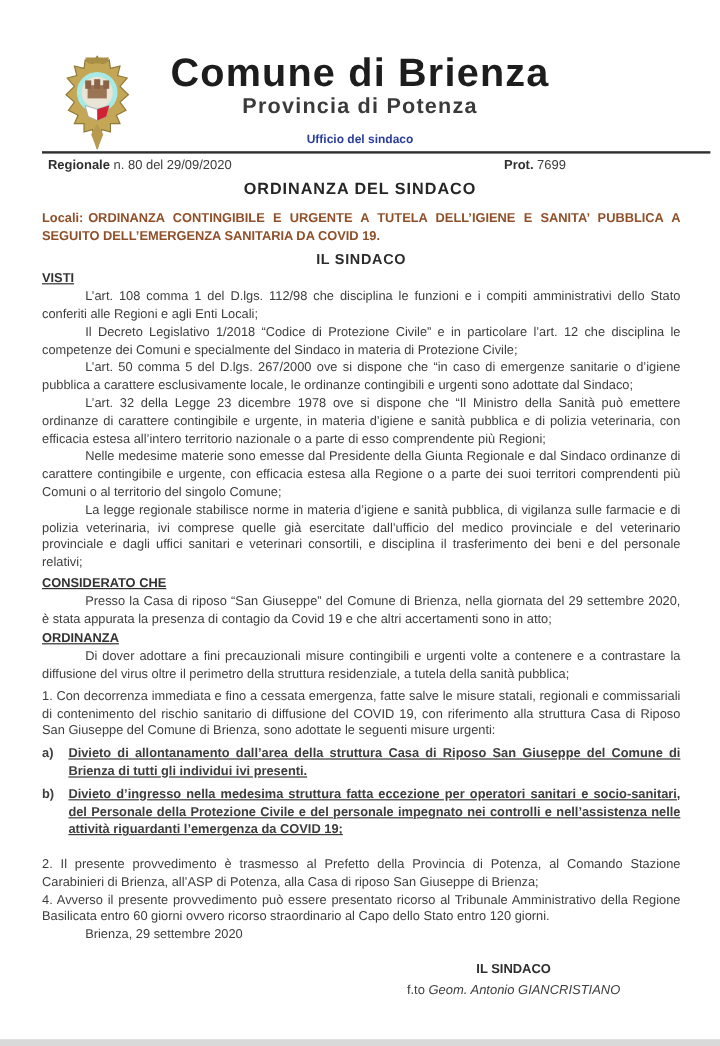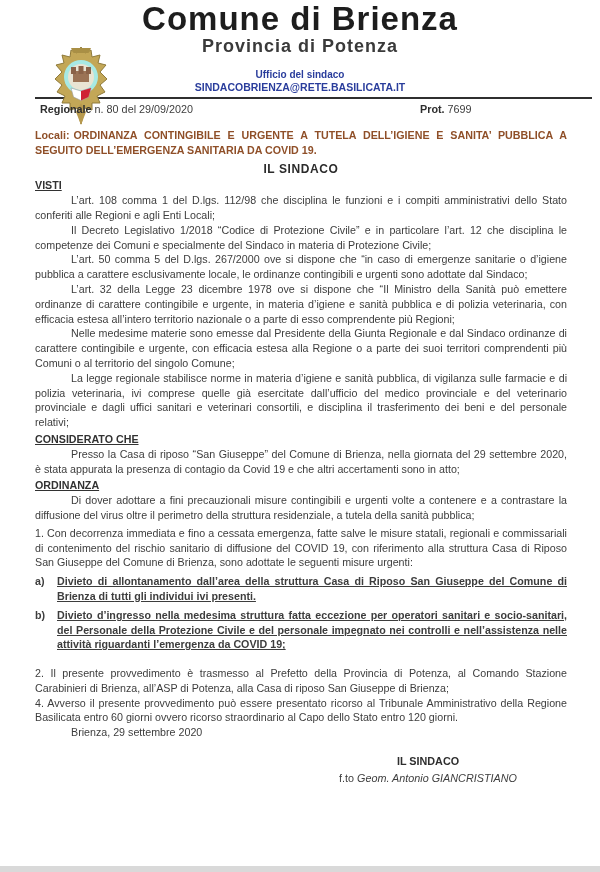--- a/index.html
+++ b/index.html
@@ -1,21 +1,21 @@
 <!DOCTYPE html>
 <html><head>
 <meta charset="utf-8">
 <style>
   * { margin: 0; padding: 0; box-sizing: border-box; }
   html, body { width: 600px; background: #fff; }
   body { font-family: "Liberation Sans", sans-serif; color: #3d3d3d; }
   .page { position: relative; width: 600px; height: 872px; background: #fff; overflow: hidden; }
 
   
-  .hdr { position: relative; text-align: center; }
+  .hdr { position: relative; padding-top: 42px; text-align: center; }
   .crest { position: absolute; left: 52px; top: 44px; width: 58px; height: 84px; }
   .muni-title { font-size: 33px; font-weight: bold; color: #1d1d1d; line-height: 37px; letter-spacing: 1px; }
   .muni-sub { font-size: 18px; font-weight: bold; color: #3a3a3a; line-height: 19px; letter-spacing: 1px; }
   .office { font-size: 10px; font-weight: bold; color: #2a3d9c; line-height: 13px; margin-top: 12px; }
   .email { font-size: 10.5px; font-weight: bold; color: #2a3d9c; line-height: 13px; }
   .rule { height: 0; border-top: 2px solid #2f2f2f; margin: 3px 8px 0 35px; }
 
   
   .meta { position: relative; margin: 4px 33px 0 40px; font-size: 10.8px; height: 15px; }
   .meta b { color: #2e2e2e; }
@@ -62,30 +62,30 @@
         <rect x="26.5" y="22" width="5" height="8" fill="#8a6248"></rect>
         <rect x="34" y="23" width="5" height="7" fill="#8a6248"></rect>
         <path d="M19 44 l10 3 10 -3 -2.5 9 -7.5 3.5 -7.5 -3.5 Z" fill="#ffffff" stroke="#9a9a9a" stroke-width="0.6"></path>
         <path d="M29 47 l10 -3 -2.5 9 -7.5 3.5 Z" fill="#cf2233"></path>
         <path d="M29 59 l5 9 -5 13 -5 -13 Z" fill="#b89a4e"></path>
       </svg>
     </div>
     <div class="muni-title">Comune di Brienza</div>
     <div class="muni-sub">Provincia di Potenza</div>
     <div class="office">Ufficio del sindaco</div>
-    <div class="email">SINDACOBRIENZA@RETE.BASILICATA.IT</div>
   </div>
 
   <div class="rule"></div>
 
   <div class="meta">
     <span><b>Regionale</b><span> n. 80 del 29/09/2020</span></span>
     <span class="prot"><b>Prot.</b><span> 7699</span></span>
   </div>
 
+  <div class="doc-title">ORDINANZA DEL SINDACO</div>
 
   <div class="content">
 
     <p class="subject"><b>Locali:</b><span>ORDINANZA CONTINGIBILE E URGENTE A TUTELA DELL’IGIENE E SANITA’ PUBBLICA A SEGUITO DELL’EMERGENZA SANITARIA DA COVID 19.</span></p>
 
     <div class="center-head">IL SINDACO</div>
 
     <div class="sec-head">VISTI</div>
     <p class="ind">L’art. 108 comma 1 del D.lgs. 112/98 che disciplina le funzioni e i compiti amministrativi dello Stato conferiti alle Regioni e agli Enti Locali;</p>
     <p class="ind">Il Decreto Legislativo 1/2018 “Codice di Protezione Civile” e in particolare l’art. 12 che disciplina le competenze dei Comuni e specialmente del Sindaco in materia di Protezione Civile;</p>

